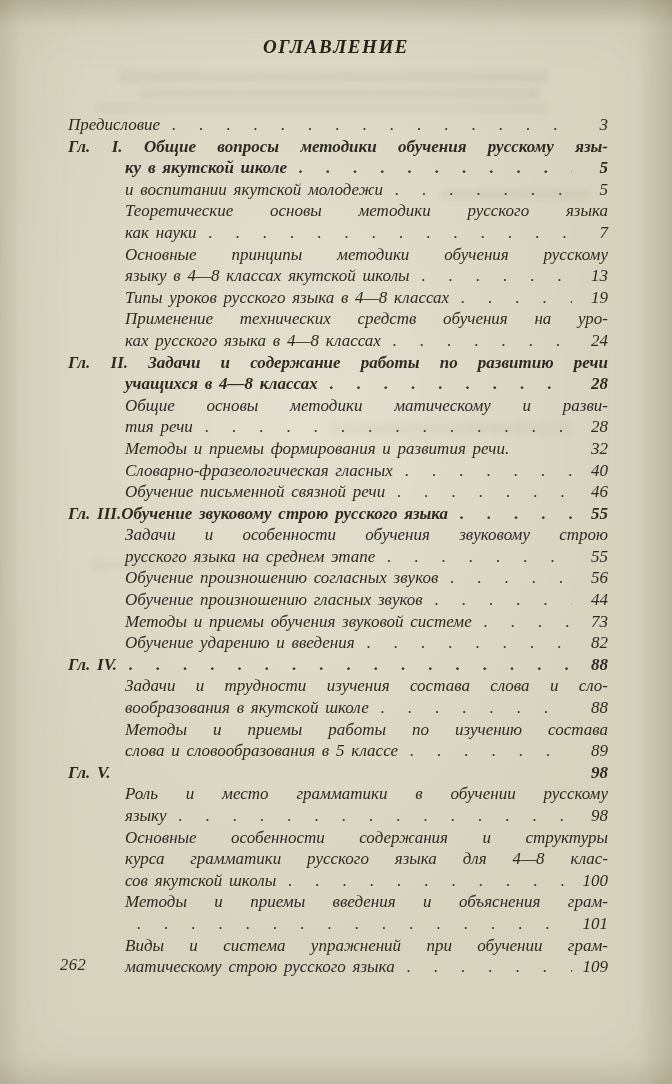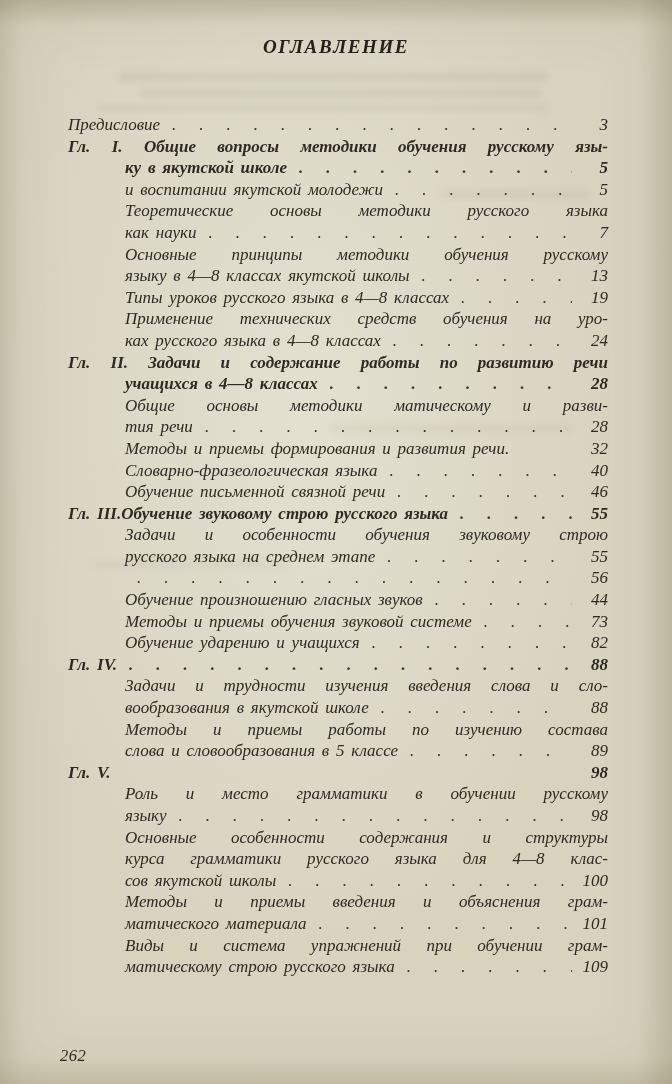--- a/index.html
+++ b/index.html
@@ -51,21 +51,21 @@
   }
   .line.bold { font-weight:bold; }
   .prefix { font-weight:bold; }
   .entry-text { flex:0 0 auto; }
   .leader {
     flex:1 1 auto; min-width:10px; overflow:hidden; white-space:nowrap;
     margin:0 2px 0 12px; letter-spacing:23px; color:#38342b;
   }
   .pageno { flex:0 0 auto; width:34px; text-align:right; }
   .folio {
-    position:absolute; left:60px; top:1046px; font-size:16.5px; letter-spacing:0.5px;
+    position:absolute; left:60px; top:955px; font-size:16.5px; letter-spacing:0.5px;
   }
 </style>
 </head>
 <body>
 
 <div class="page">
   <div class="ghost g1"></div>
   <div class="ghost g2"></div>
   <div class="ghost g3"></div>
   <div class="ghost g4"></div>
@@ -125,21 +125,21 @@
         <span class="entry-text">тия речи</span>
         <span class="leader">......................</span>
         <span class="pageno">28</span>
       </div>
       <div class="line flex indent">
         <span class="entry-text">Методы и приемы формирования и развития речи.</span>
         <span class="leader"></span>
         <span class="pageno">32</span>
       </div>
       <div class="line flex indent">
-        <span class="entry-text">Словарно-фразеологическая языка</span>
+        <span class="entry-text">Словарно-фразеологическая гласных</span>
         <span class="leader">......................</span>
         <span class="pageno">40</span>
       </div>
       <div class="line flex indent">
         <span class="entry-text">Обучение письменной связной речи</span>
         <span class="leader">......................</span>
         <span class="pageno">46</span>
       </div>
       <div class="line flex bold">
         <span class="prefix">Гл. III.</span> 
@@ -147,44 +147,45 @@
         <span class="leader">......................</span>
         <span class="pageno">55</span>
       </div>
       <div class="line justify indent"><span class="entry-text">Задачи и особенности обучения звуковому строю</span></div>
       <div class="line flex indent">
         <span class="entry-text">русского языка на среднем этапе</span>
         <span class="leader">......................</span>
         <span class="pageno">55</span>
       </div>
       <div class="line flex indent">
+        <span class="entry-text">Обучение произношению согласных звуков</span>
         <span class="leader">......................</span>
         <span class="pageno">56</span>
       </div>
       <div class="line flex indent">
         <span class="entry-text">Обучение произношению гласных звуков</span>
         <span class="leader">......................</span>
         <span class="pageno">44</span>
       </div>
       <div class="line flex indent">
         <span class="entry-text">Методы и приемы обучения звуковой системе</span>
         <span class="leader">......................</span>
         <span class="pageno">73</span>
       </div>
       <div class="line flex indent">
-        <span class="entry-text">Обучение ударению и учащихся</span>
+        <span class="entry-text">Обучение ударению и введения</span>
         <span class="leader">......................</span>
         <span class="pageno">82</span>
       </div>
       <div class="line flex bold">
         <span class="prefix">Гл. IV.</span> 
         <span class="leader">......................</span>
         <span class="pageno">88</span>
       </div>
-      <div class="line justify indent"><span class="entry-text">Задачи и трудности изучения введения слова и сло-</span></div>
+      <div class="line justify indent"><span class="entry-text">Задачи и трудности изучения состава слова и сло-</span></div>
       <div class="line flex indent">
         <span class="entry-text">вообразования в якутской школе</span>
         <span class="leader">......................</span>
         <span class="pageno">88</span>
       </div>
       <div class="line justify indent"><span class="entry-text">Методы и приемы работы по изучению состава</span></div>
       <div class="line flex indent">
         <span class="entry-text">слова и словообразования в 5 классе</span>
         <span class="leader">......................</span>
         <span class="pageno">89</span>
@@ -202,21 +203,20 @@
       </div>
       <div class="line justify indent"><span class="entry-text">Основные особенности содержания и структуры</span></div>
       <div class="line justify indent"><span class="entry-text">курса грамматики русского языка для 4—8 клас-</span></div>
       <div class="line flex indent">
         <span class="entry-text">сов якутской школы</span>
         <span class="leader">......................</span>
         <span class="pageno">100</span>
       </div>
       <div class="line justify indent"><span class="entry-text">Методы и приемы введения и объяснения грам-</span></div>
       <div class="line flex indent">
-        <span class="entry-text">матического материала</span>
         <span class="leader">......................</span>
         <span class="pageno">101</span>
       </div>
       <div class="line justify indent"><span class="entry-text">Виды и система упражнений при обучении грам-</span></div>
       <div class="line flex indent">
         <span class="entry-text">матическому строю русского языка</span>
         <span class="leader">......................</span>
         <span class="pageno">109</span>
       </div>
     </div>

